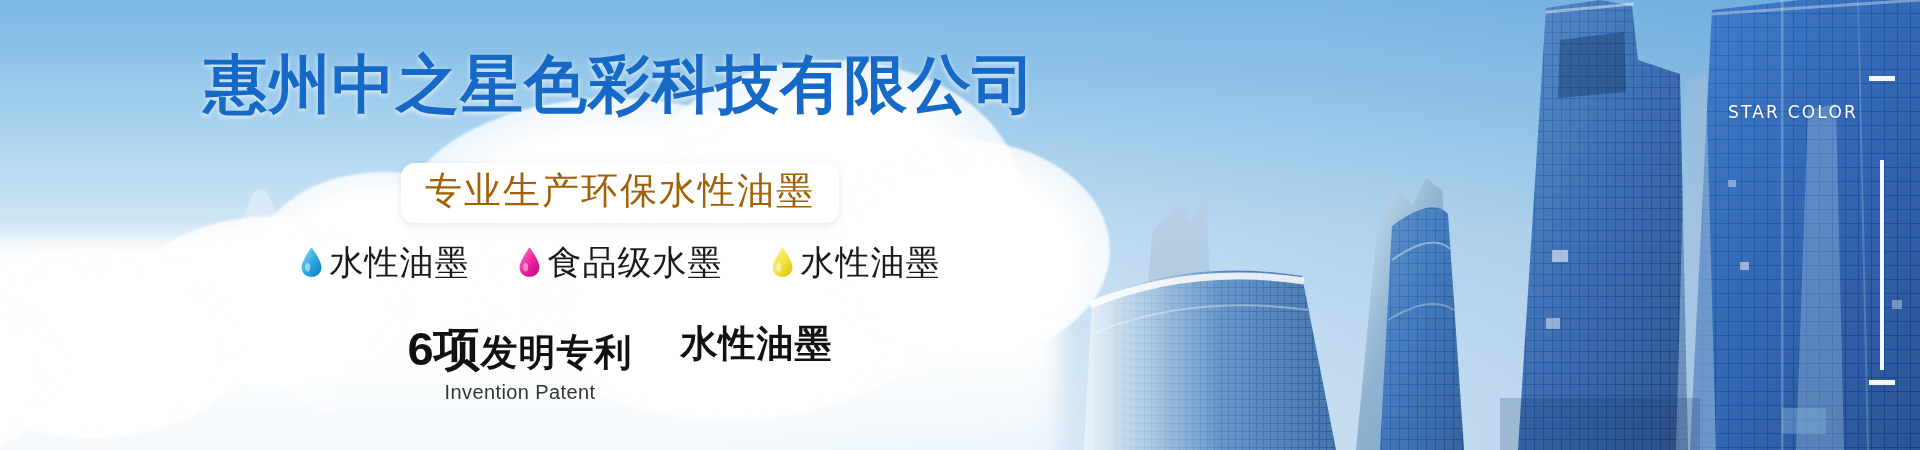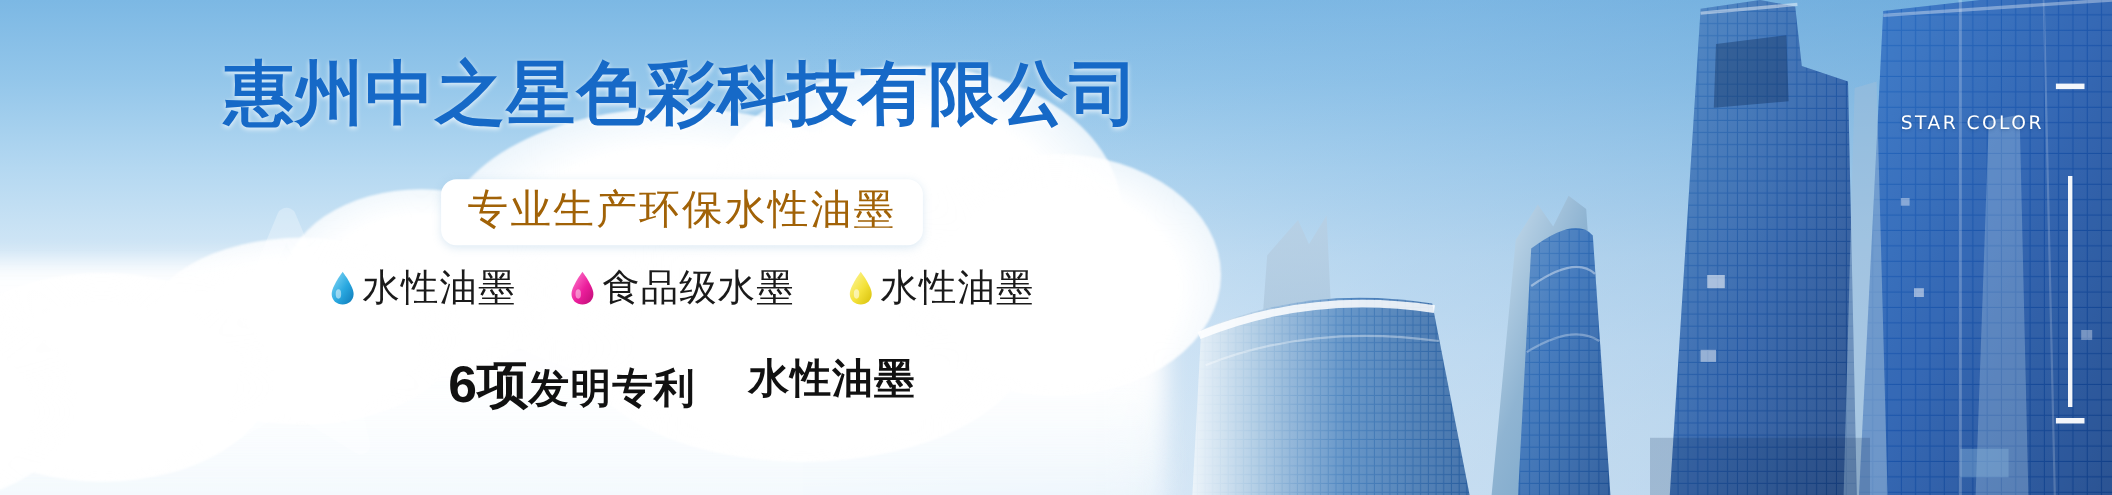--- a/index.html
+++ b/index.html
@@ -355,20 +355,21 @@
 
     </div>
 
     <div class="badges">
 
       <div class="badge">
         <div class="badge-cn">
           <span class="badge-strong">6项</span>
             <span class="badge-rest">发明专利</span>
         </div>
+        <div class="badge-en">Invention Patent</div>
       </div>
 
       <div class="badge">
         <div class="badge-cn">
             <span class="badge-rest">水性油墨</span>
         </div>
       </div>
 
     </div>
 

